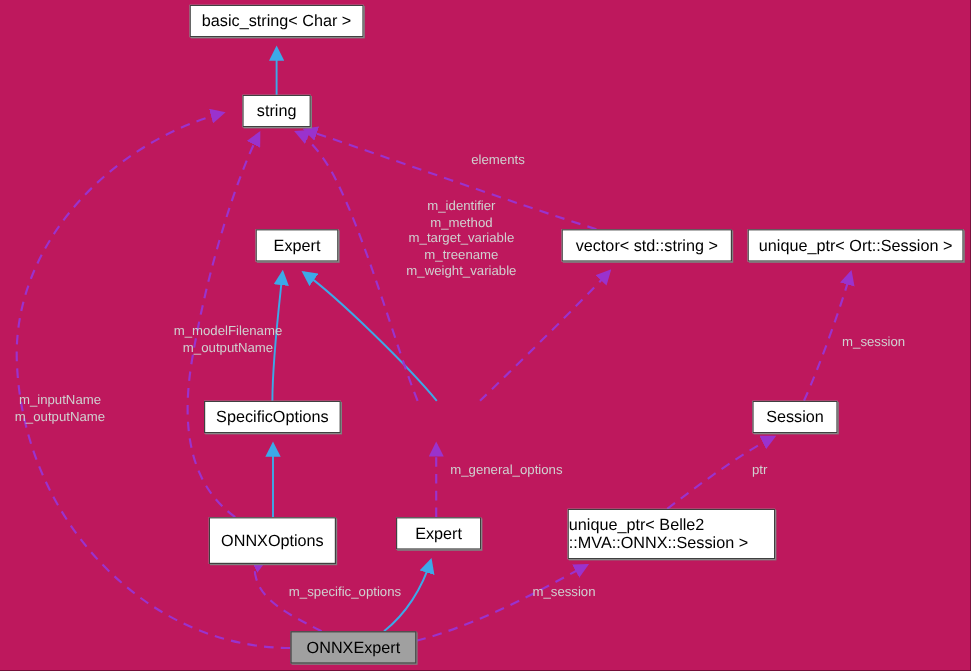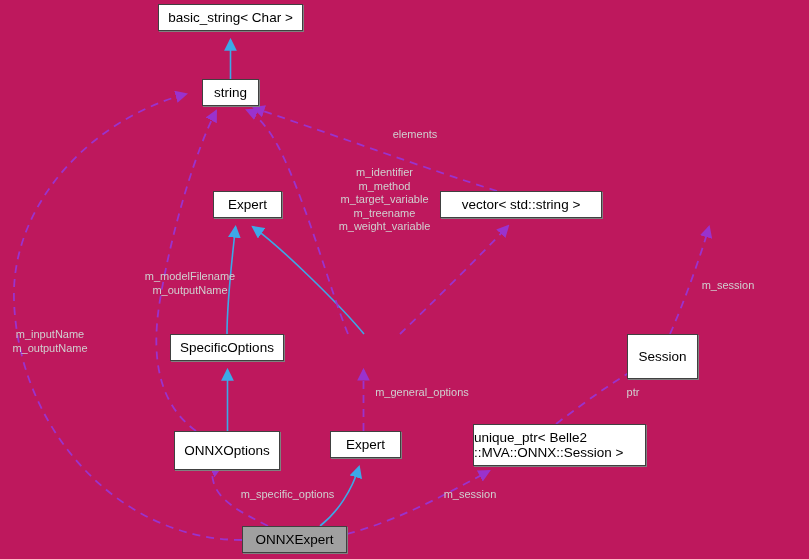--- a/index.html
+++ b/index.html
@@ -83,23 +83,24 @@
       <path d="M 363.5 431 L 363.5 370"></path>
       <path d="M 556 424 C 590 398 623 375 645 364"></path>
       <path d="M 268 526 C 240 512 217 500 213 480 C 211 474 215 470 221 467"></path>
       <path d="M 347 534 C 400 520 450 492 489 471"></path>
     </g>
   </svg>
 
   <div class="node" style="left:158px; top:4px;   width:145px; height:27px;">basic_string&lt; Char &gt;</div>
   <div class="node" style="left:202px; top:79px;  width:57px;  height:27px;">string</div>
   <div class="node" style="left:213px; top:191px; width:69px;  height:27px;">Expert</div>
-  <div class="node" style="left:440px; top:191px; width:162px; height:27px;">vector&lt; std::string &gt;</div>
+  <div class="node" style="left:468px; top:191px; width:142px; height:27px;">vector&lt; std::string &gt;</div>
+  <div class="node" style="left:623px; top:191px; width:180px; height:27px;">unique_ptr&lt; Ort::Session &gt;</div>
   <div class="node" style="left:170px; top:334px; width:114px; height:27px;">SpecificOptions</div>
-  <div class="node" style="left:627px; top:334px; width:71px;  height:45px;">Session</div>
+  <div class="node" style="left:627px; top:334px; width:71px;  height:27px;">Session</div>
   <div class="node" style="left:174px; top:431px; width:106px; height:39px;">ONNXOptions</div>
   <div class="node" style="left:330px; top:431px; width:71px;  height:27px;">Expert</div>
   <div class="node" style="left:473px; top:424px; width:173px; height:42px; text-align:left; justify-content:flex-start; padding-left:0;">unique_ptr&lt; Belle2
 ::MVA::ONNX::Session &gt;</div>
   <div class="node highlight" style="left:242px; top:526px; width:105px; height:27px;">ONNXExpert</div>
 
   <div class="edge-label" style="left:2px;   top:328px; width:96px;">m_inputName
 m_outputName</div>
   <div class="edge-label" style="left:131px; top:270px; width:118px;">m_modelFilename
 m_outputName</div>

